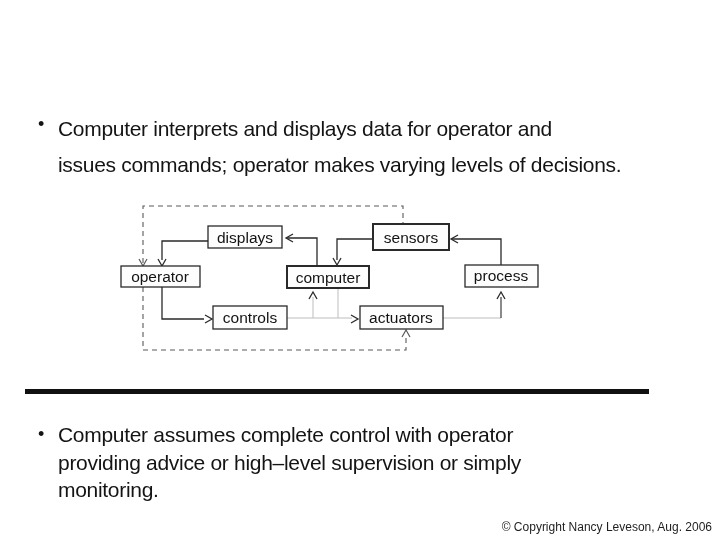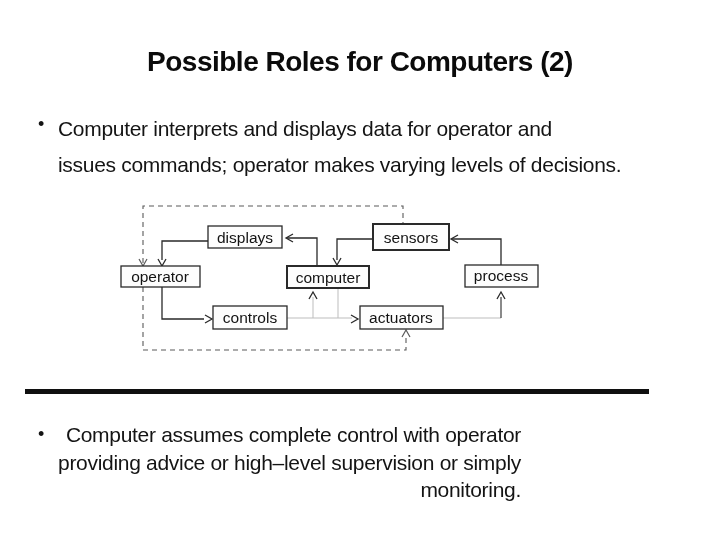--- a/index.html
+++ b/index.html
@@ -25,41 +25,40 @@
     width:20px;flex:0 0 20px;
     font-size:18px;line-height:26px;color:#141414;
   }
   .bullet .btext{
     white-space:pre-line;
     font-size:21px;letter-spacing:-0.3px;color:#141414;
   }
   .bullet1{top:111px;}
   .bullet1 .btext{line-height:36px;}
   .bullet2{top:421px;}
-  .bullet2 .btext{line-height:27.5px;text-align:right;}
+  .bullet2 .btext{line-height:27.5px;}
   .diagram-svg{position:absolute;left:115px;top:195px;}
   .diagram-svg .boxlabel{
     font-family:"Liberation Sans", sans-serif;
     font-size:15.5px;fill:#131313;
   }
   .divider{
     position:absolute;left:25px;top:389px;
     width:624px;height:5px;background:#101010;
   }
   .footer{
     position:absolute;right:8px;top:520px;
     font-size:12px;color:#1e1e1e;letter-spacing:0;
   }
 </style>
 </head>
 <body>
 
 <div class="slide">
 
-  <h1 class="title">Possible Roles for Computers (2)</h1>
 
   <div class="bullet bullet1">
     <span class="dot">•</span>
     <div class="btext">Computer interprets and displays data for operator and
 issues commands; operator makes varying levels of decisions.</div>
   </div>
 
   <svg class="diagram-svg" width="430" height="165" viewBox="115 195 430 165">
 
     <path d="M143,263 L143,206 L403,206 L403,223" fill="none" stroke="#5a5a5a" stroke-width="1.1" stroke-dasharray="5,4"></path>
@@ -125,14 +124,15 @@
 
   <div class="divider"></div>
 
   <div class="bullet bullet2">
     <span class="dot">•</span>
     <div class="btext">Computer assumes complete control with operator
 providing advice or high–level supervision or simply
 monitoring.</div>
   </div>
 
+  <div class="footer">© Copyright Nancy Leveson, Aug. 2006</div>
 
 </div>
 
 </body></html>

